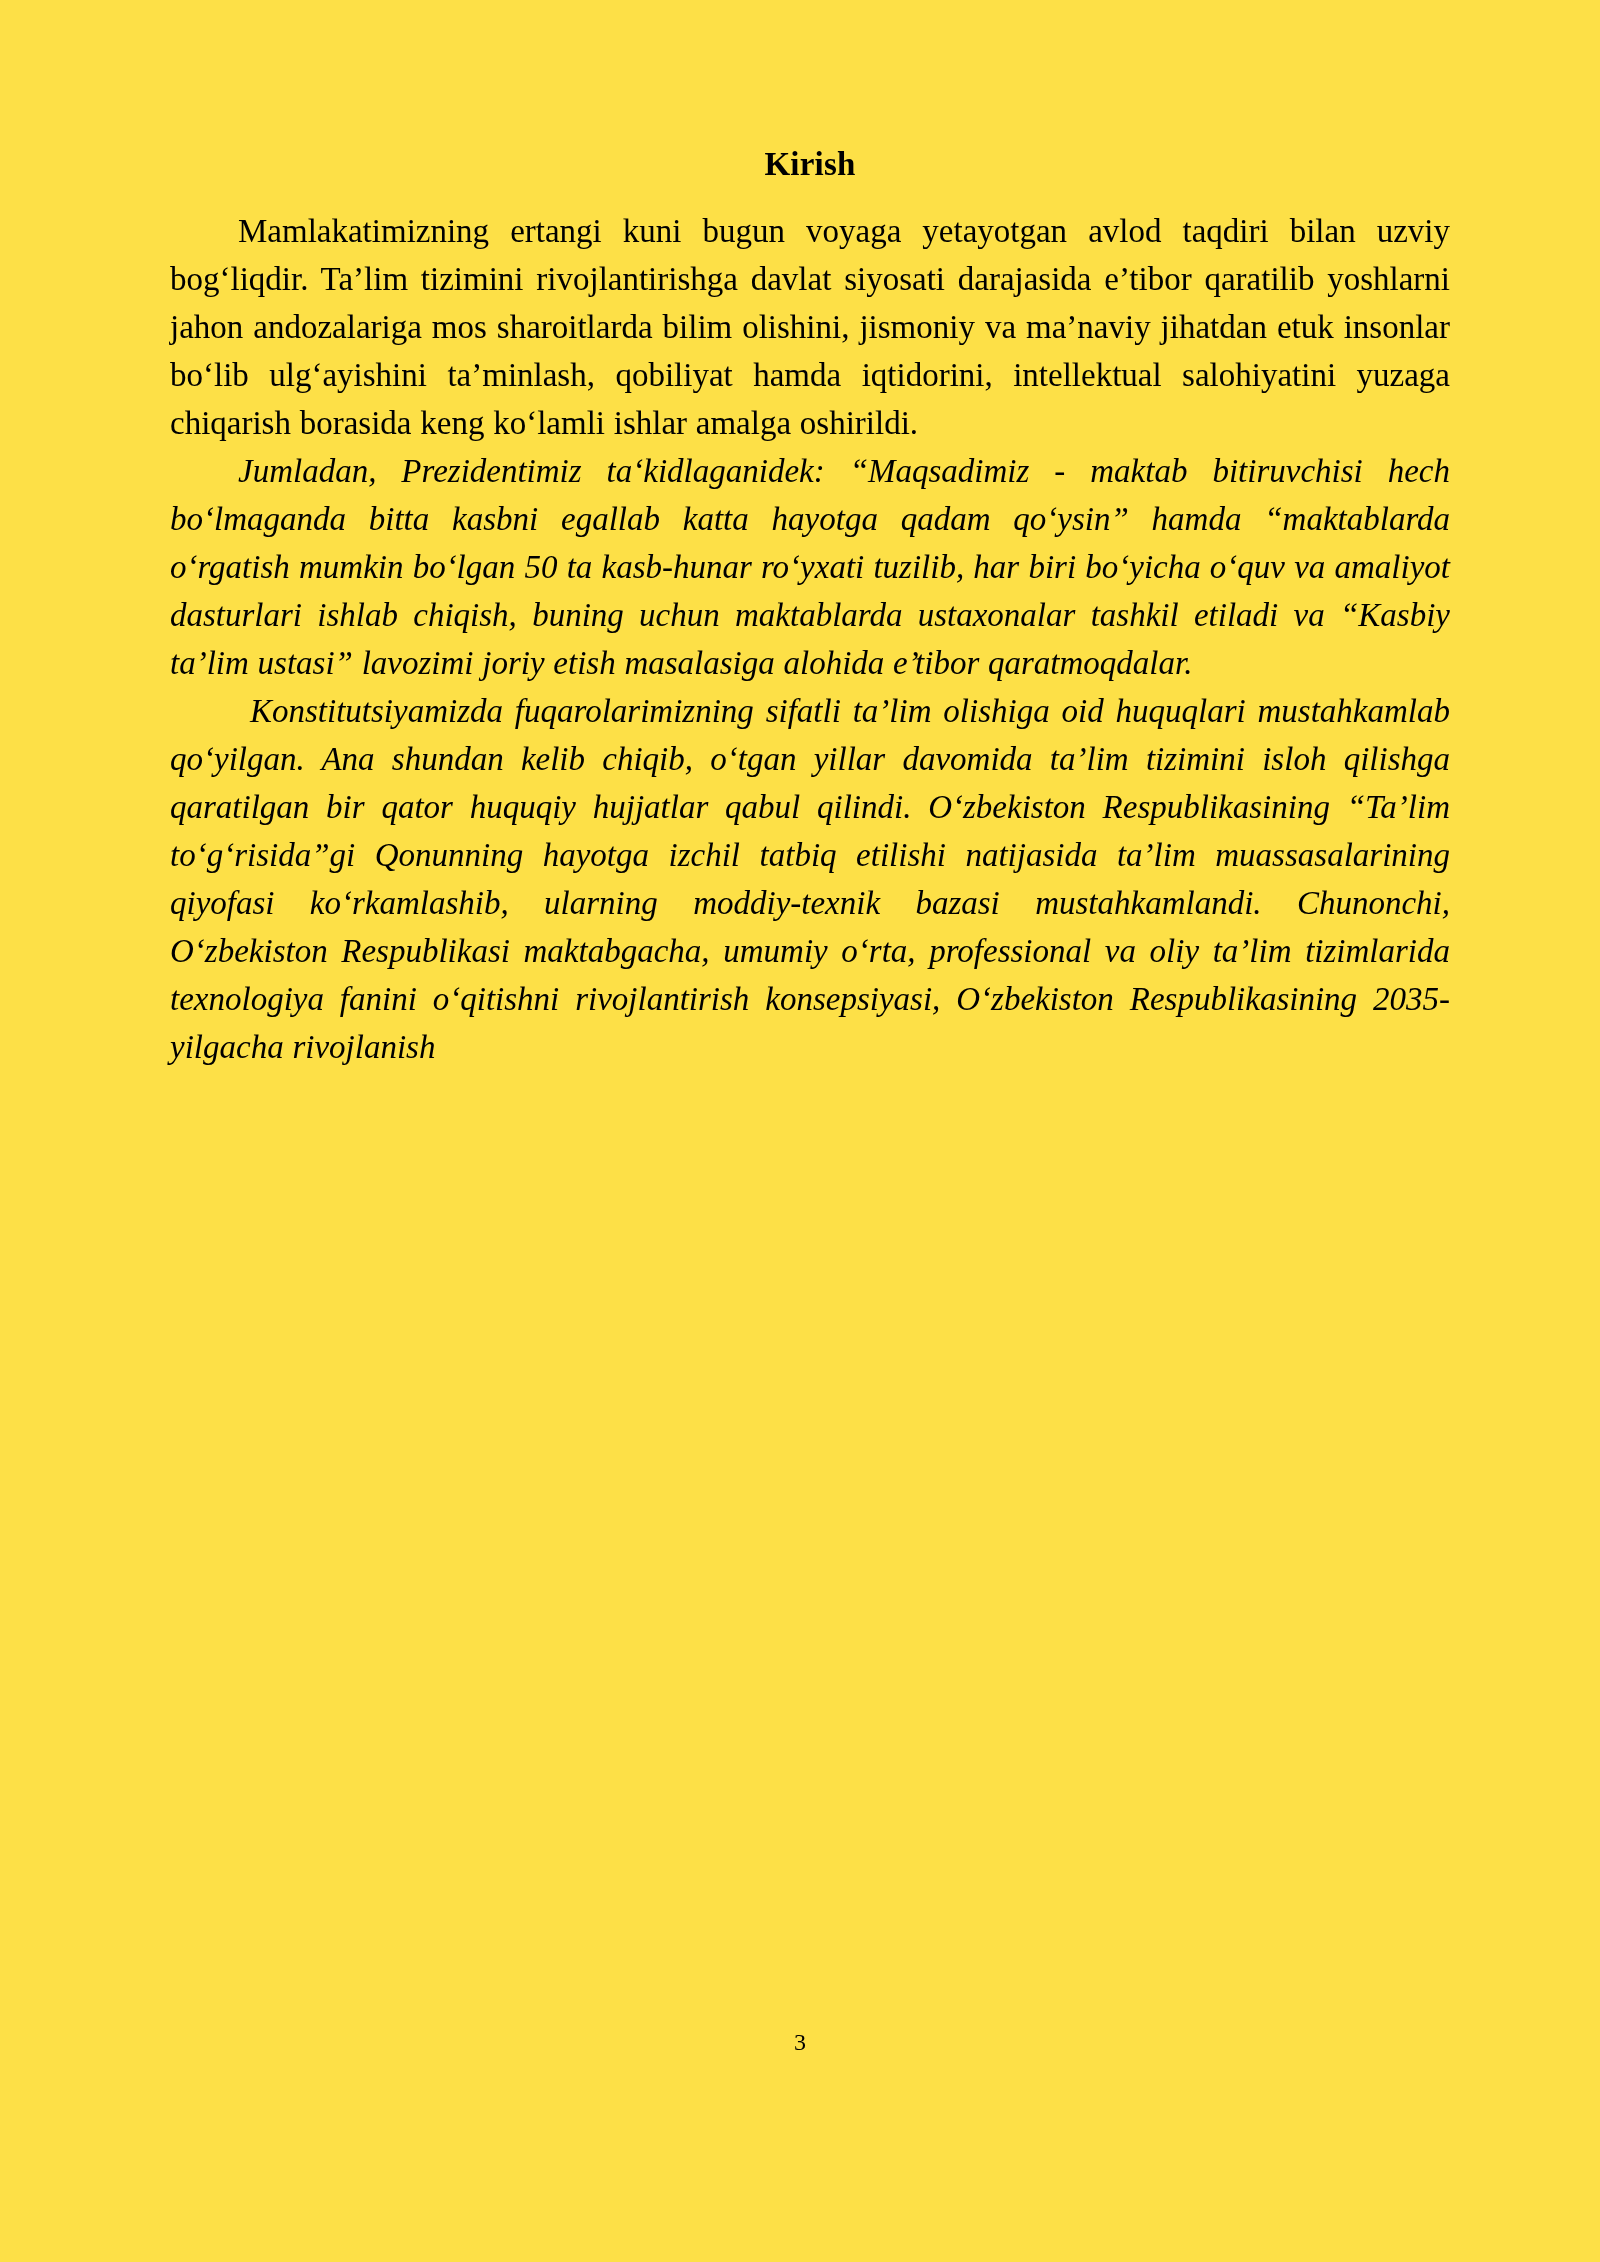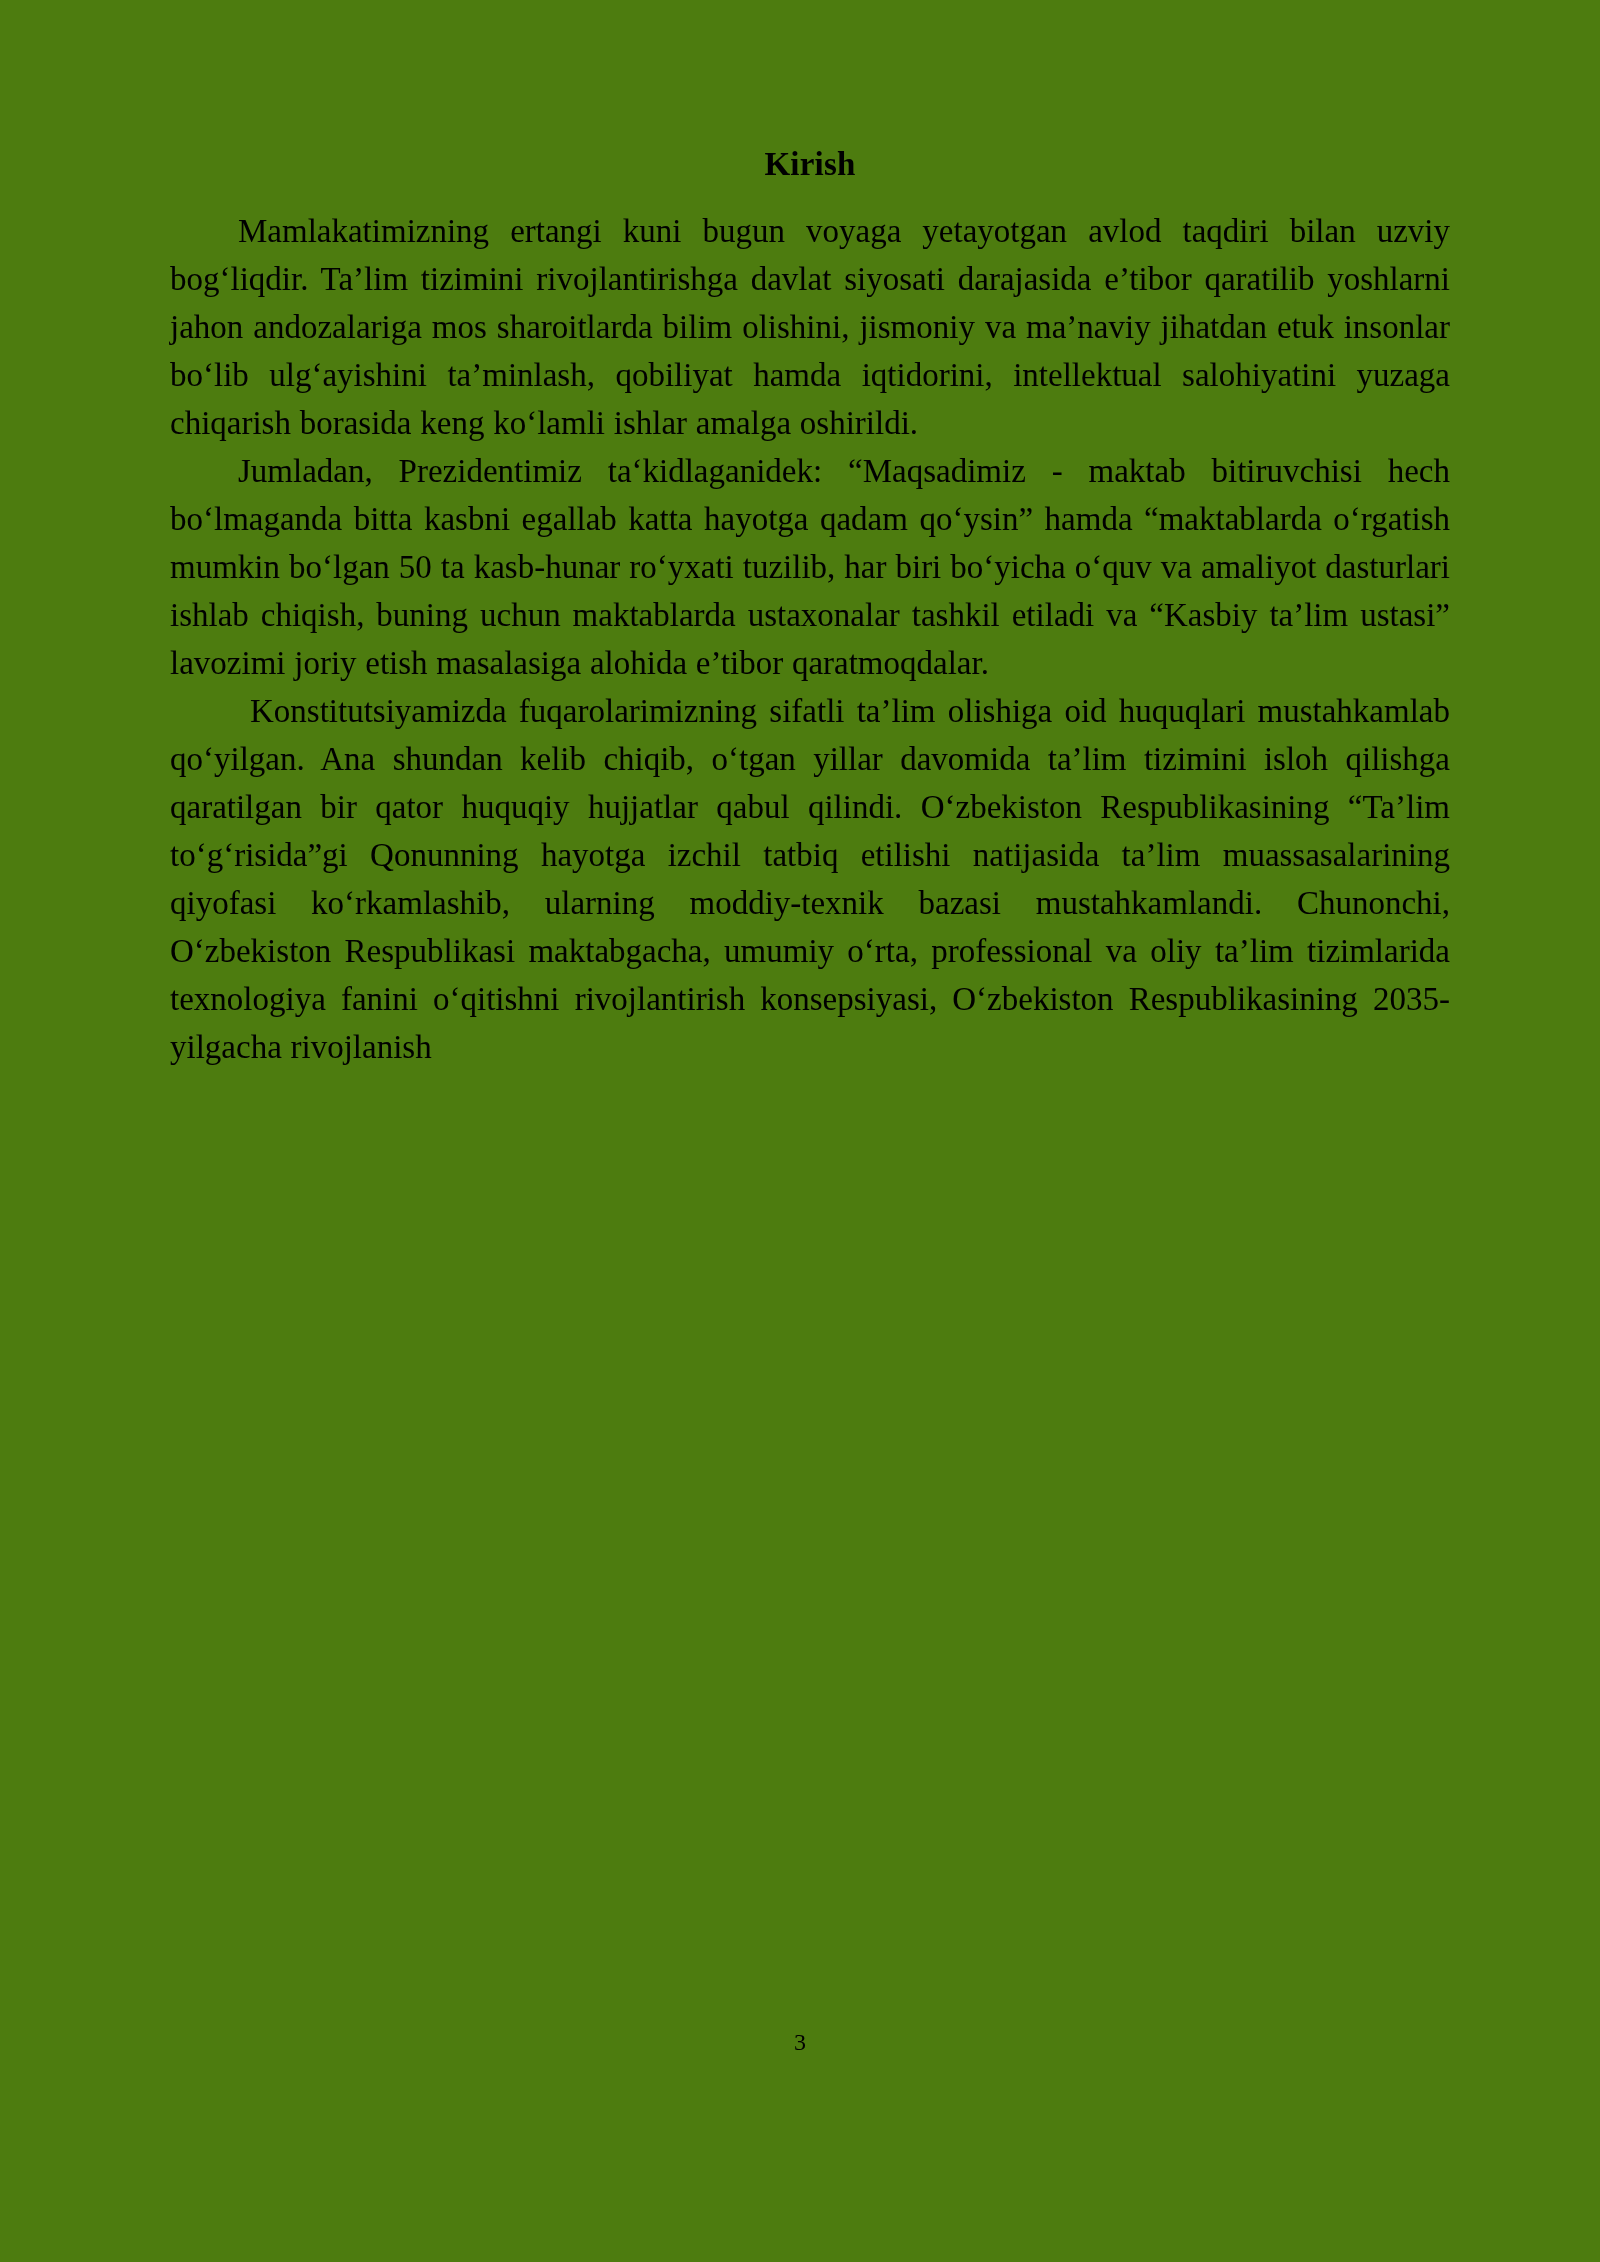--- a/index.html
+++ b/index.html
@@ -10,21 +10,21 @@
   }
   body {
     font-family: "Liberation Serif", "DejaVu Serif", serif;
     color: #000000;
   }
   .page {
     position: relative;
     width: 1600px;
     height: 2262px;
     margin: 0 auto;
-    background: #4d7c0f;
+    background: #fde047;
     box-sizing: border-box;
     overflow: hidden;
   }
   .content {
     position: absolute;
     left: 170px;
     top: 148px;
     width: 1280px;
   }
   .doc-title {
@@ -41,20 +41,21 @@
     line-height: 48px;
     text-align: justify;
     text-justify: inter-word;
     text-indent: 68px;
     -webkit-hyphens: none;
     hyphens: none;
     word-spacing: 0.5px;
   }
   .para + .para {
     margin-top: 0;
+    font-style: italic;
   }
   .para.indent-wide {
     text-indent: 80px;
   }
   .page-number {
     position: absolute;
     left: 0;
     right: 0;
     top: 2030px;
     text-align: center;

